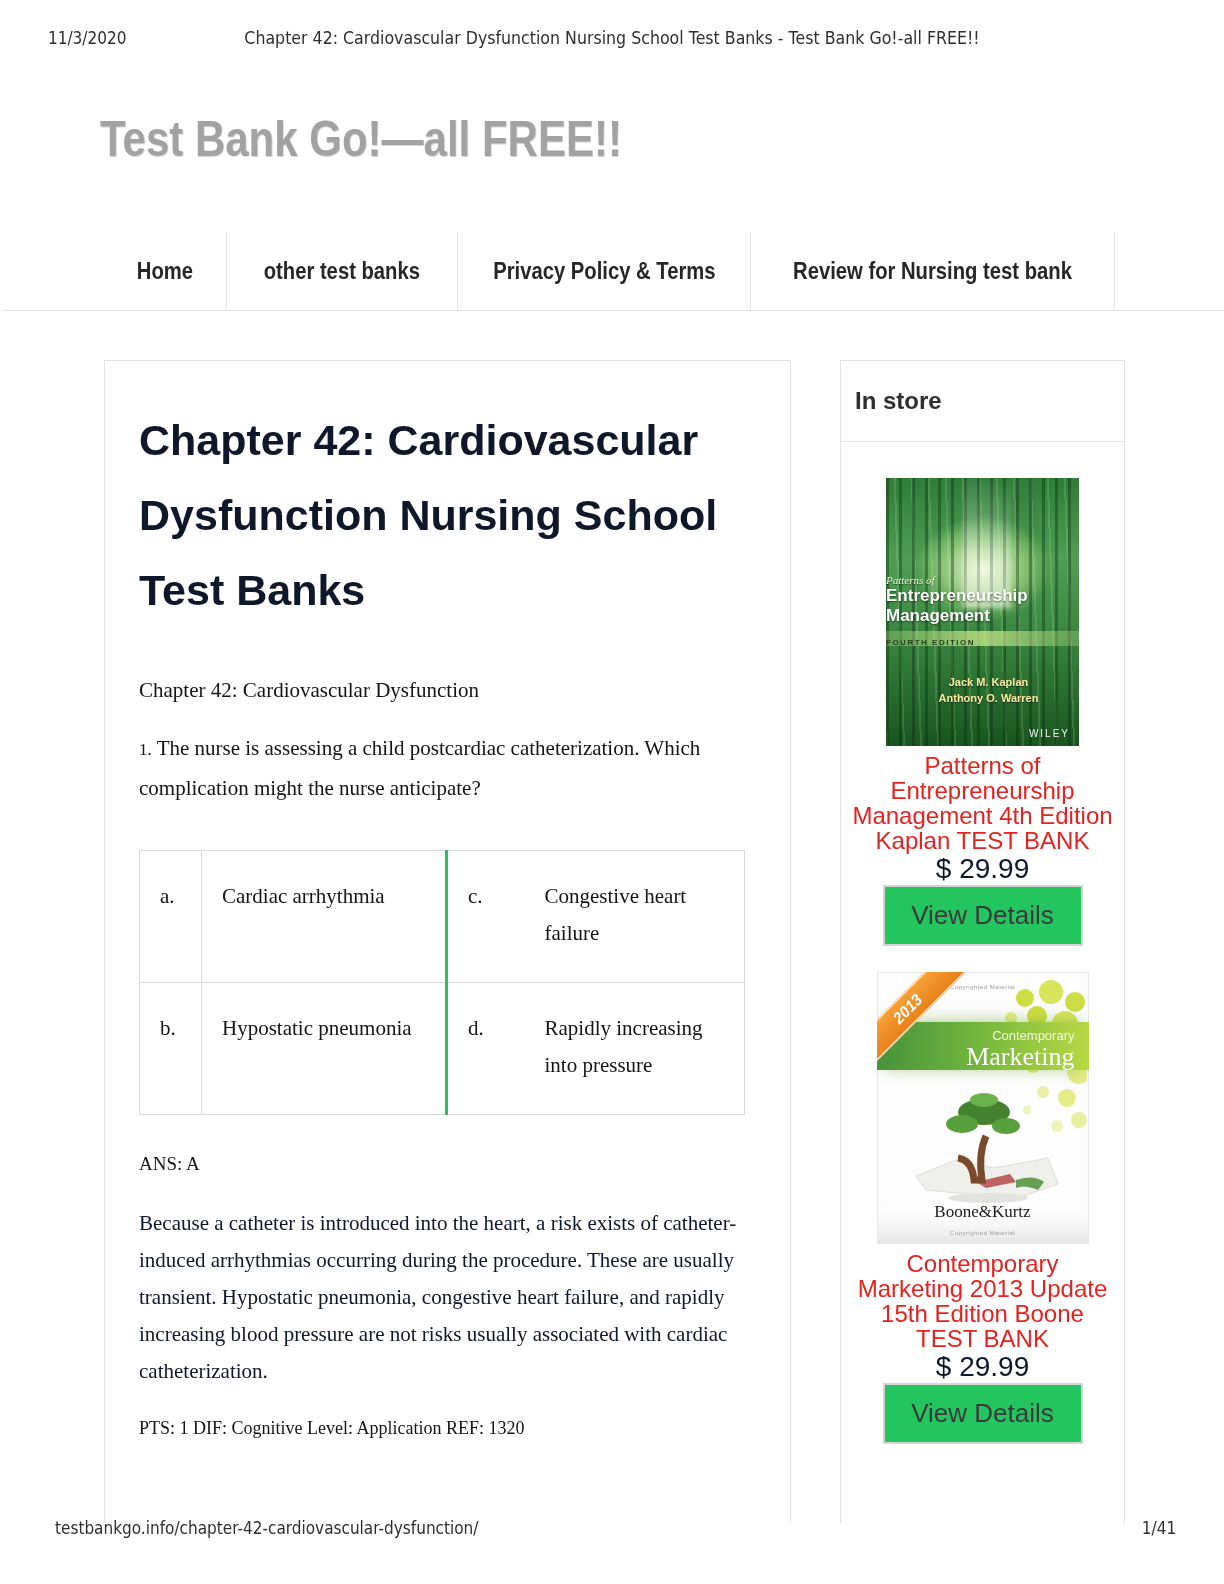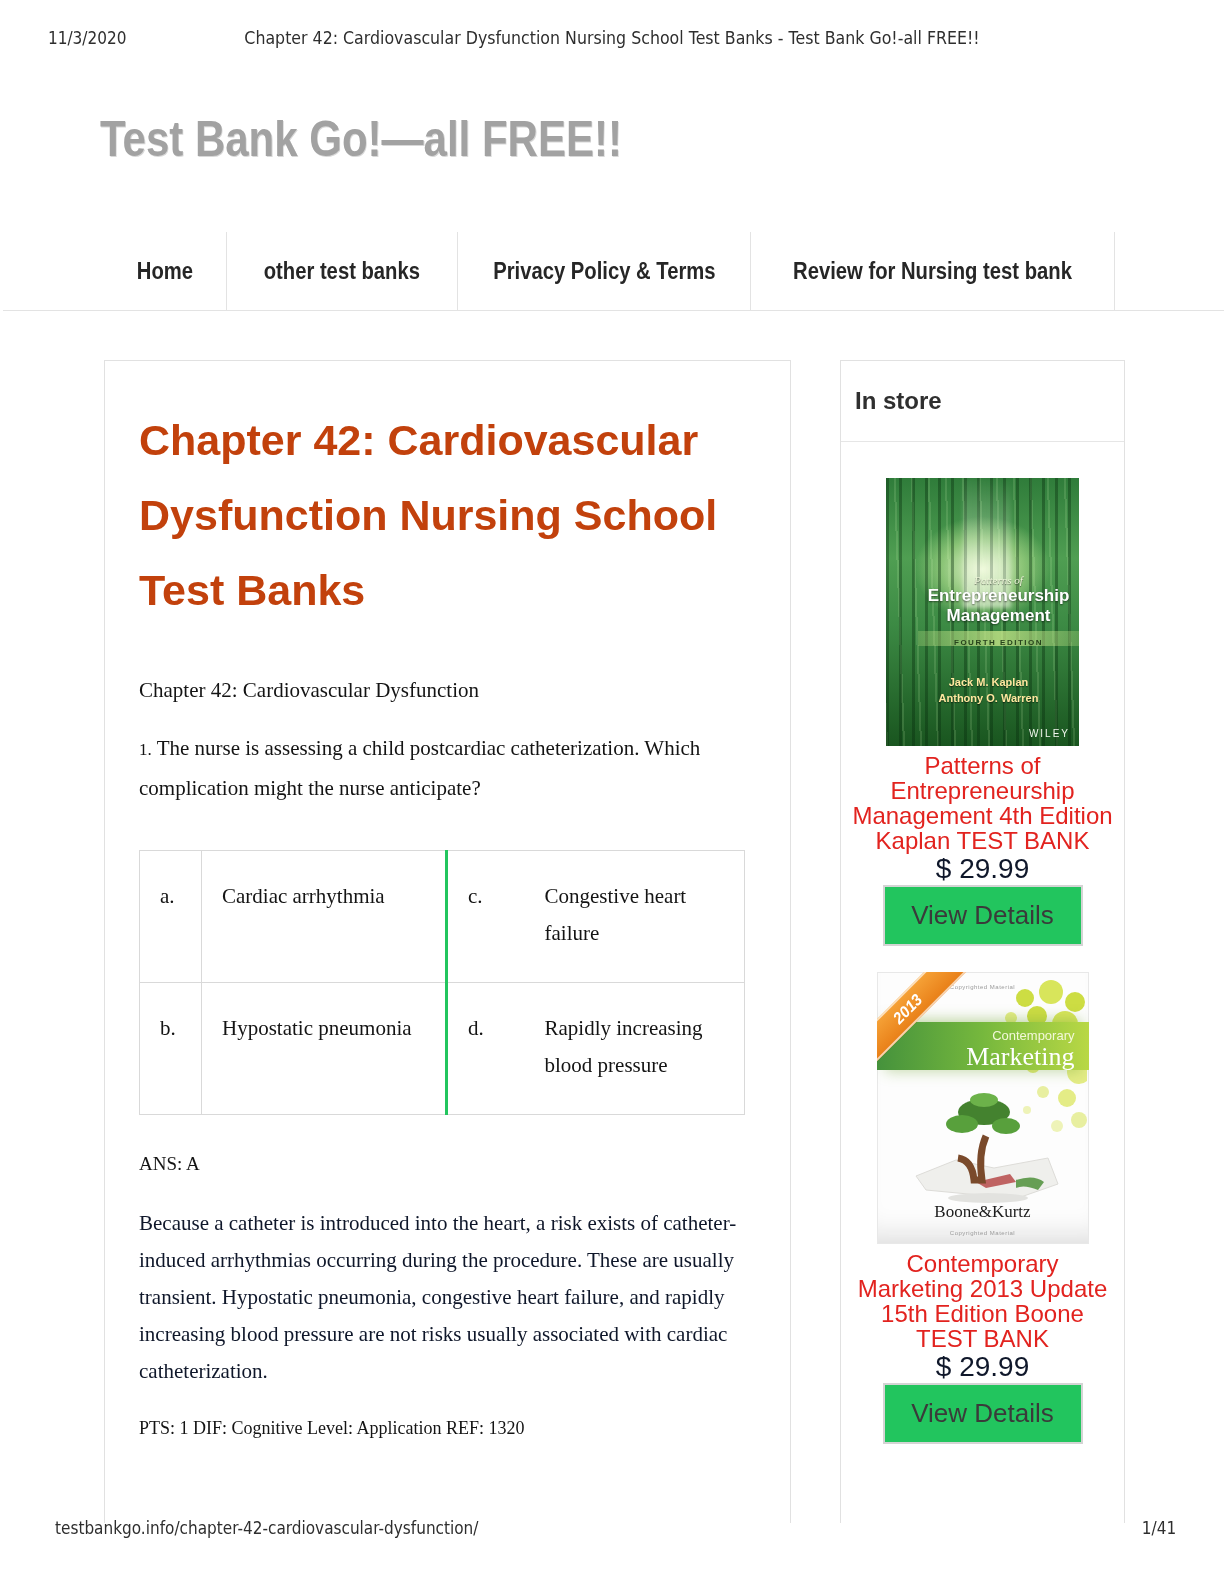--- a/index.html
+++ b/index.html
@@ -36,21 +36,21 @@
 
   
   .box { position:absolute; top:360px; height:1163px; background:#fff; border:1px solid #e1e1e1; border-bottom:0; overflow:hidden; }
   .main-box { left:104px; width:687px; padding:0 34px; }
   .side-box { left:840px; width:285px; }
 
   
   .serif { font-family:"Liberation Serif","DejaVu Serif", serif; }
   .article-title {
     margin-top:42px; max-width:600px;
-    font-size:43px; font-weight:700; line-height:75px; color:#c2410c;
+    font-size:43px; font-weight:700; line-height:75px; color:#0f172a;
   }
   .article-subtitle { margin-top:50px; font-size:21px; color:#141414; }
   .section-label { margin-top:36px; font-size:17px; color:#141414; letter-spacing:.2px; }
   .question { margin-top:26px; font-size:21px; line-height:39px; color:#141414; }
   .question .qnum { font-size:17px; }
 
   table.choices { margin-top:42px; width:606px; border-collapse:collapse; }
   table.choices td { border-top:1px solid #d9d9d9; border-bottom:1px solid #d9d9d9; vertical-align:top; padding:27px 8px 30px 20px; font-size:21px; line-height:37px; color:#141414; }
   table.choices { border:1px solid #d9d9d9; }
   td.cell-letter { font-size:17px; padding-left:20px; }
@@ -83,21 +83,21 @@
     width:193px; height:268px;
     background:
       radial-gradient(ellipse 90px 70px at 50% 34%, rgba(240,252,214,.95) 0%, rgba(190,230,150,.55) 45%, rgba(0,0,0,0) 75%),
       linear-gradient(180deg, #2f7c3a 0%, #4f9e52 30%, #3c8a44 55%, #19551f 100%);
   }
   .c1-trees { position:absolute; inset:0;
     background:repeating-linear-gradient(90deg, rgba(6,43,12,.38) 0 3px, rgba(0,0,0,0) 3px 13px),
                repeating-linear-gradient(88deg, rgba(220,255,190,.14) 0 2px, rgba(0,0,0,0) 2px 17px); }
   .c1-beam { position:absolute; left:40%; top:0; width:48px; height:130px;
     background:linear-gradient(12deg, rgba(255,255,245,.55), rgba(255,255,245,0)); filter:blur(2px); }
-  .c1-text { position:absolute; left:0; right:0; top:96px; text-align:center;padding-left:32px; }
+  .c1-text { position:absolute; left:0; right:0; top:96px; text-align:left; }
   .c1-series { font-family:"Liberation Serif", serif; font-style:italic; font-size:11px; color:#eef7da; text-shadow:0 1px 1px rgba(0,0,0,.5); }
   .c1-title { font-size:17px; font-weight:700; color:#ffffff; line-height:20px; text-shadow:0 1px 2px rgba(0,0,0,.55); }
   .c1-edition { margin-top:5px; height:15px; background:linear-gradient(90deg, rgba(205,235,140,.25), rgba(205,235,140,.75), rgba(205,235,140,.25)); }
   .c1-edition span { font-size:8px; font-weight:700; letter-spacing:1.5px; color:#27431c; line-height:15px; }
   .c1-authors { position:absolute; left:0; right:0; top:196px; text-align:center;padding-left:12px; }
   .c1-author { font-size:11px; font-weight:700; color:#ffe9a0; line-height:16px; text-shadow:0 1px 1px rgba(0,0,0,.5); }
   .c1-publisher { position:absolute; right:9px; bottom:7px; font-size:10px; letter-spacing:2px; color:#f2f7ee; }
 
   
   .cover2 { width:212px; height:272px; background:#fdfdfd; box-shadow:inset 0 0 0 1px #e8e8e8, inset 0 -30px 30px -24px #d9d9d9; }
@@ -162,21 +162,21 @@
           <tr>
         <td class="c1 cell-letter">a.</td>
         <td class="c2">Cardiac arrhythmia</td>
         <td class="c3 cell-letter">c.</td>
         <td class="c4">Congestive heart failure</td>
       </tr>
       <tr>
         <td class="c1 cell-letter">b.</td>
         <td class="c2">Hypostatic pneumonia</td>
         <td class="c3 cell-letter">d.</td>
-        <td class="c4">Rapidly increasing blood pressure</td>
+        <td class="c4">Rapidly increasing into pressure</td>
       </tr>
     </tbody>
       </table>
 
     <div class="serif answer">ANS: A</div>
     <div class="serif rationale">Because a catheter is introduced into the heart, a risk exists of catheter-induced arrhythmias occurring during the procedure. These are usually transient. Hypostatic pneumonia, congestive heart failure, and rapidly increasing blood pressure are not risks usually associated with cardiac catheterization.</div>
     <div class="serif meta">PTS: 1 DIF: Cognitive Level: Application REF: 1320</div>
   </div>
 
   <div class="box side-box">

